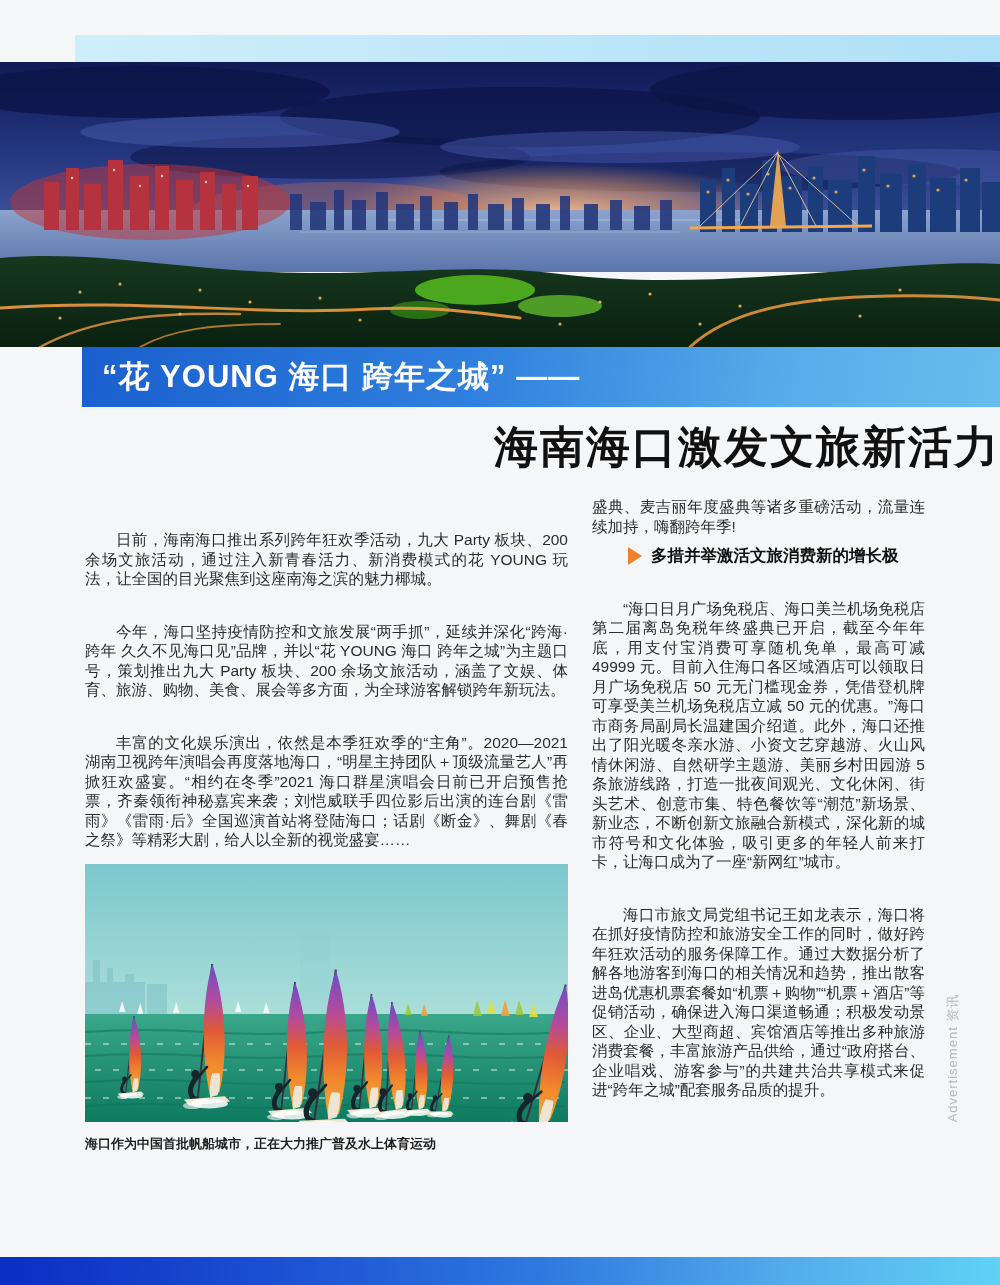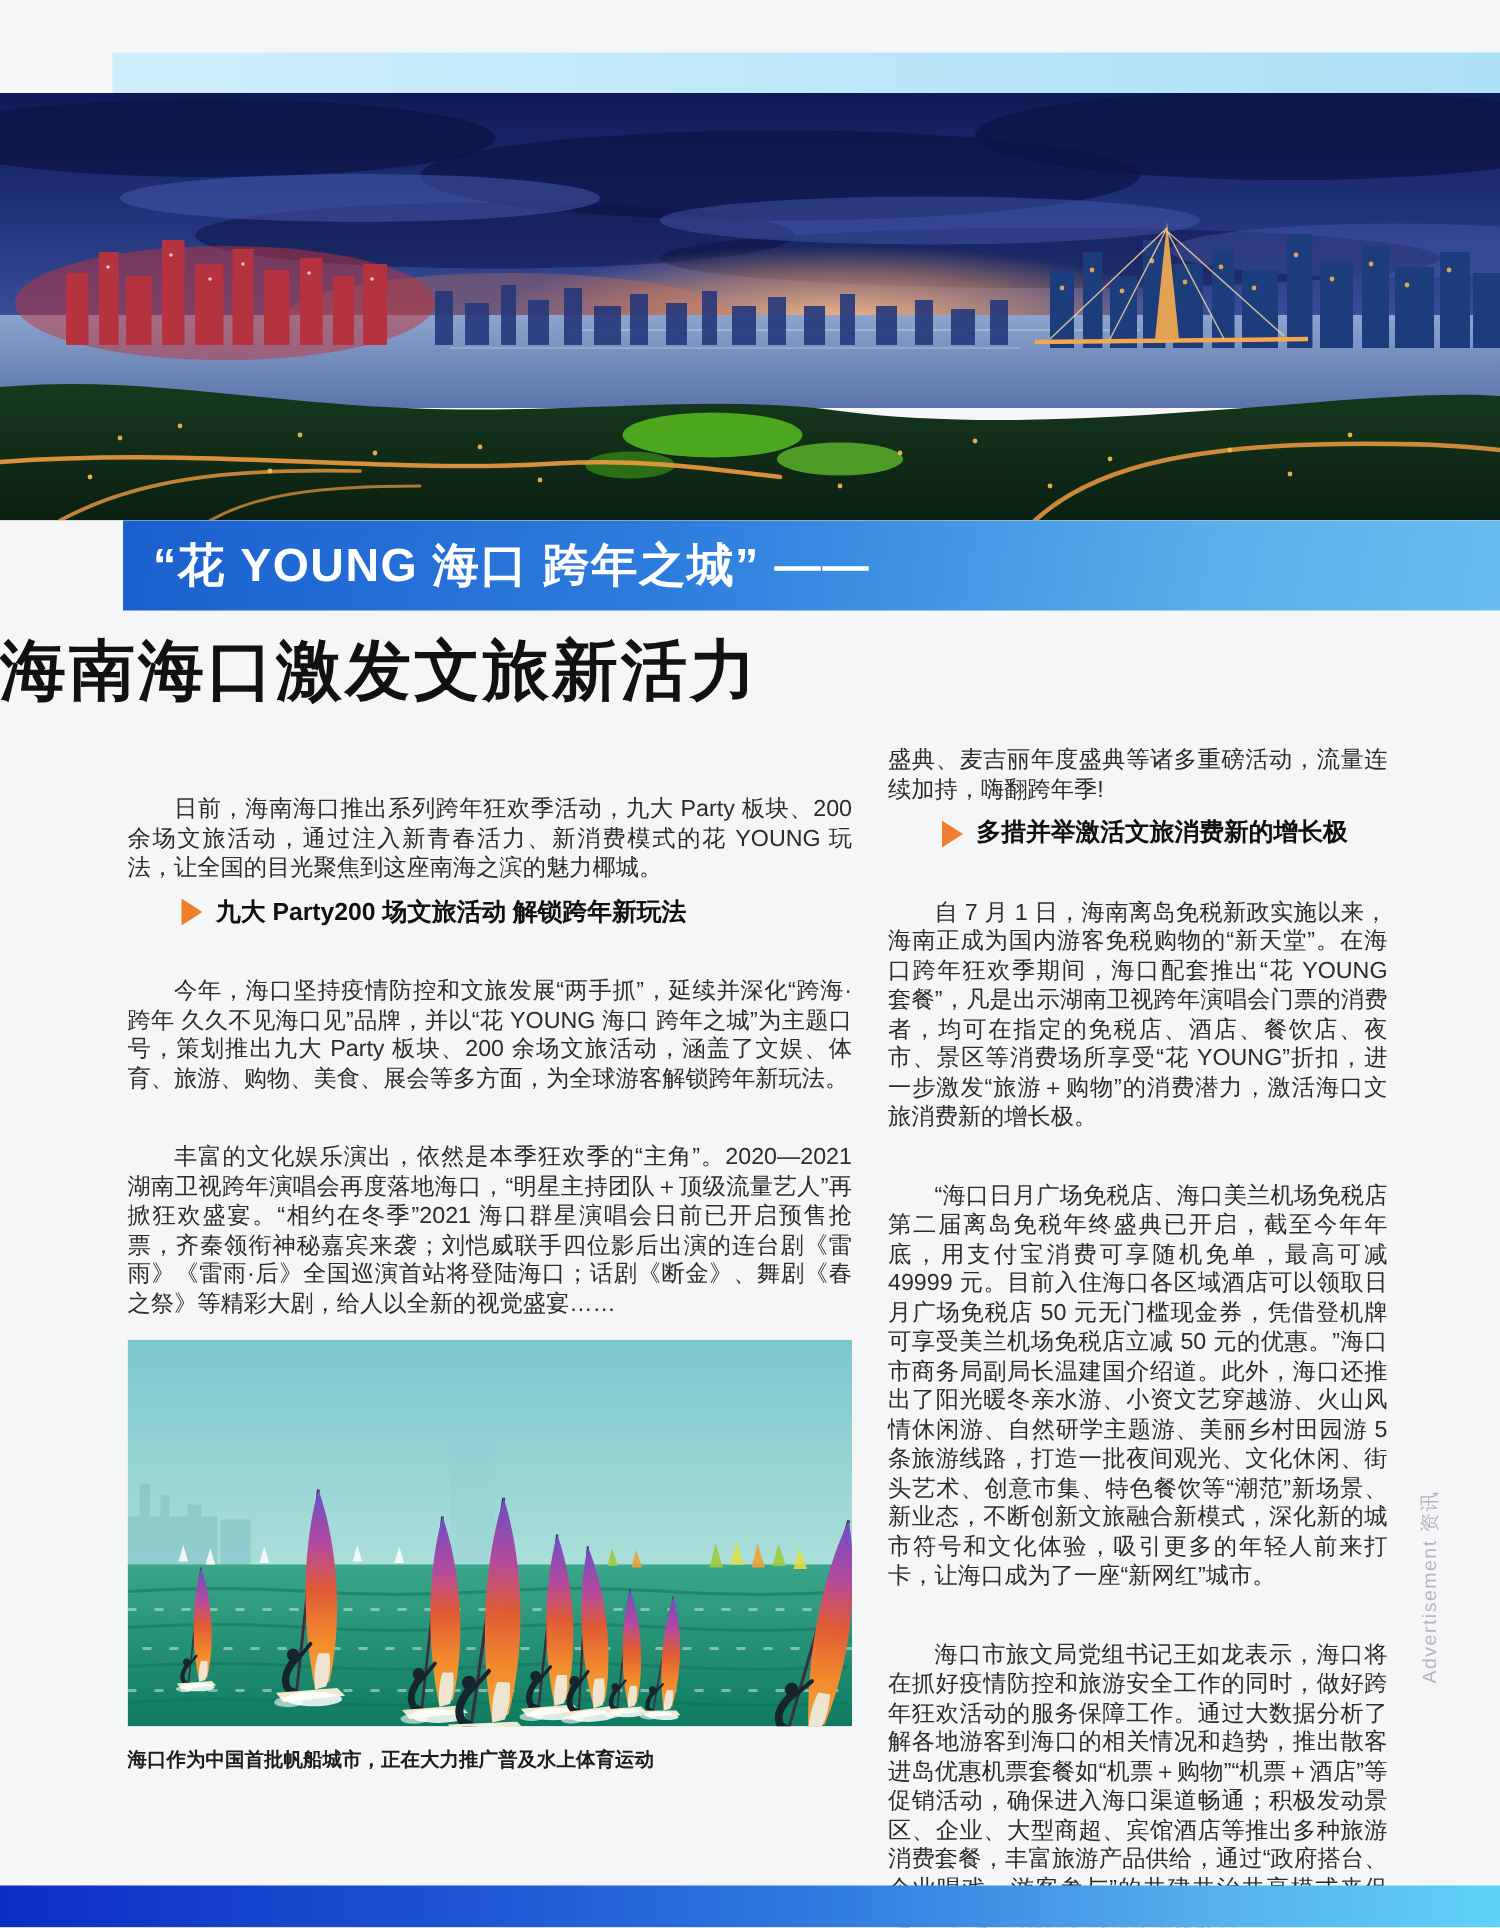--- a/index.html
+++ b/index.html
@@ -14,21 +14,21 @@
   .hero-photo{position:absolute;left:0;top:62px;width:1000px;height:285px;overflow:hidden;}
   .hero-photo svg{display:block;width:100%;height:100%;}
 
   
   .title-banner{position:absolute;left:82px;top:347px;width:918px;height:60px;
     background:linear-gradient(100deg,#1a5fce 0%,#2f7fde 42%,#58aeea 78%,#68bdee 100%);
     display:flex;align-items:center;padding-left:20px;box-sizing:border-box;text-align:right;}
   .title-banner span{color:#ffffff;font-size:31px;font-weight:600;letter-spacing:1px;white-space:nowrap;}
 
   
-  .headline{position:absolute;left:0;top:418px;width:1000px;margin:0;text-align:left;
+  .headline{position:absolute;left:0;top:418px;width:1000px;margin:0;text-align:right;
     font-family:"Liberation Serif","DejaVu Serif",serif;font-weight:700;font-size:44px;
     letter-spacing:2px;color:#111111;}
 
   
   .col{position:absolute;top:497px;font-size:15.5px;line-height:19.5px;color:#2c2c2c;
     text-align:justify;}
   .col p{margin:0;}
   .col p.indent{text-indent:2em;margin-top:33px;}
   .col-left{left:85px;width:483px;}
   .col-right{left:592px;width:333px;}
@@ -198,24 +198,20 @@
   </div>
 
   <div class="title-banner">
     <span>“花 YOUNG 海口 跨年之城” ——</span>
   </div>
 
   <h1 class="headline">海南海口激发文旅新活力</h1>
 
   <div class="col col-left">
     <p class="indent">日前，海南海口推出系列跨年狂欢季活动，九大 Party 板块、200 余场文旅活动，通过注入新青春活力、新消费模式的花 YOUNG 玩法，让全国的目光聚焦到这座南海之滨的魅力椰城。</p>
-    <div class="section-header">
-      <span class="tri"></span>
-      <span>九大 Party200 场文旅活动 解锁跨年新玩法</span>
-    </div>
     <p class="indent">今年，海口坚持疫情防控和文旅发展“两手抓”，延续并深化“跨海·跨年 久久不见海口见”品牌，并以“花 YOUNG 海口 跨年之城”为主题口号，策划推出九大 Party 板块、200 余场文旅活动，涵盖了文娱、体育、旅游、购物、美食、展会等多方面，为全球游客解锁跨年新玩法。</p>
     <p class="indent">丰富的文化娱乐演出，依然是本季狂欢季的“主角”。2020—2021 湖南卫视跨年演唱会再度落地海口，“明星主持团队＋顶级流量艺人”再掀狂欢盛宴。“相约在冬季”2021 海口群星演唱会日前已开启预售抢票，齐秦领衔神秘嘉宾来袭；刘恺威联手四位影后出演的连台剧《雷雨》《雷雨·后》全国巡演首站将登陆海口；话剧《断金》、舞剧《春之祭》等精彩大剧，给人以全新的视觉盛宴……</p>
 
     <div class="ws-photo">
       <svg viewBox="0 0 483 258" preserveAspectRatio="none" xmlns="http://www.w3.org/2000/svg">
         <defs>
           <linearGradient id="wSky" x1="0" y1="0" x2="0" y2="1">
             <stop offset="0" stop-color="#7cc7cd"></stop>
               <stop offset="1" stop-color="#abdfda"></stop>
           </linearGradient>
@@ -294,21 +290,20 @@
     </div>
     <div class="caption">海口作为中国首批帆船城市，正在大力推广普及水上体育运动</div>
   </div>
 
   <div class="col col-right">
     <p>盛典、麦吉丽年度盛典等诸多重磅活动，流量连续加持，嗨翻跨年季!</p>
     <div class="section-header">
       <span class="tri"></span>
       <span>多措并举激活文旅消费新的增长极</span>
     </div>
-    <p class="indent">自 7 月 1 日，海南离岛免税新政实施以来，海南正成为国内游客免税购物的“新天堂”。在海口跨年狂欢季期间，海口配套推出“花 YOUNG 套餐”，凡是出示湖南卫视跨年演唱会门票的消费者，均可在指定的免税店、酒店、餐饮店、夜市、景区等消费场所享受“花 YOUNG”折扣，进一步激发“旅游＋购物”的消费潜力，激活海口文旅消费新的增长极。</p>
     <p class="indent">“海口日月广场免税店、海口美兰机场免税店第二届离岛免税年终盛典已开启，截至今年年底，用支付宝消费可享随机免单，最高可减 49999 元。目前入住海口各区域酒店可以领取日月广场免税店 50 元无门槛现金券，凭借登机牌可享受美兰机场免税店立减 50 元的优惠。”海口市商务局副局长温建国介绍道。此外，海口还推出了阳光暖冬亲水游、小资文艺穿越游、火山风情休闲游、自然研学主题游、美丽乡村田园游 5 条旅游线路，打造一批夜间观光、文化休闲、街头艺术、创意市集、特色餐饮等“潮范”新场景、新业态，不断创新文旅融合新模式，深化新的城市符号和文化体验，吸引更多的年轻人前来打卡，让海口成为了一座“新网红”城市。</p>
     <p class="indent">海口市旅文局党组书记王如龙表示，海口将在抓好疫情防控和旅游安全工作的同时，做好跨年狂欢活动的服务保障工作。通过大数据分析了解各地游客到海口的相关情况和趋势，推出散客进岛优惠机票套餐如“机票＋购物”“机票＋酒店”等促销活动，确保进入海口渠道畅通；积极发动景区、企业、大型商超、宾馆酒店等推出多种旅游消费套餐，丰富旅游产品供给，通过“政府搭台、企业唱戏、游客参与”的共建共治共享模式来促进“跨年之城”配套服务品质的提升。</p>
   </div>
 
   <div class="ad-vertical">Advertisement 资讯</div>
 
   <div class="footer-bar"></div>
 
 </div>
 

